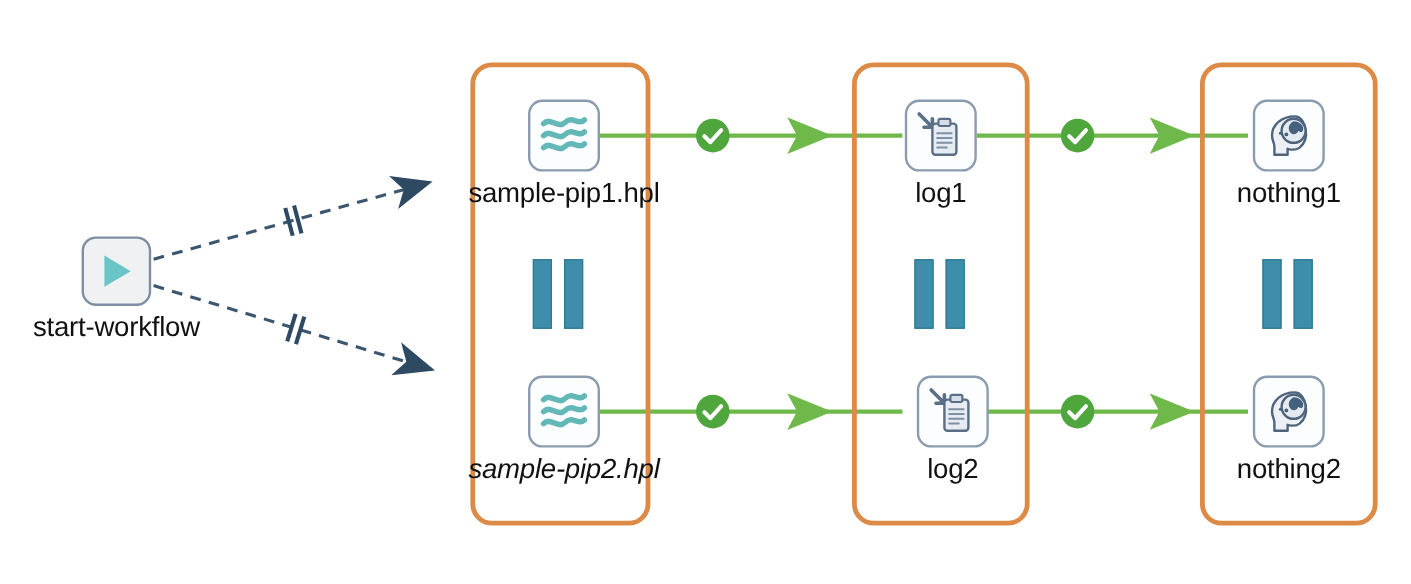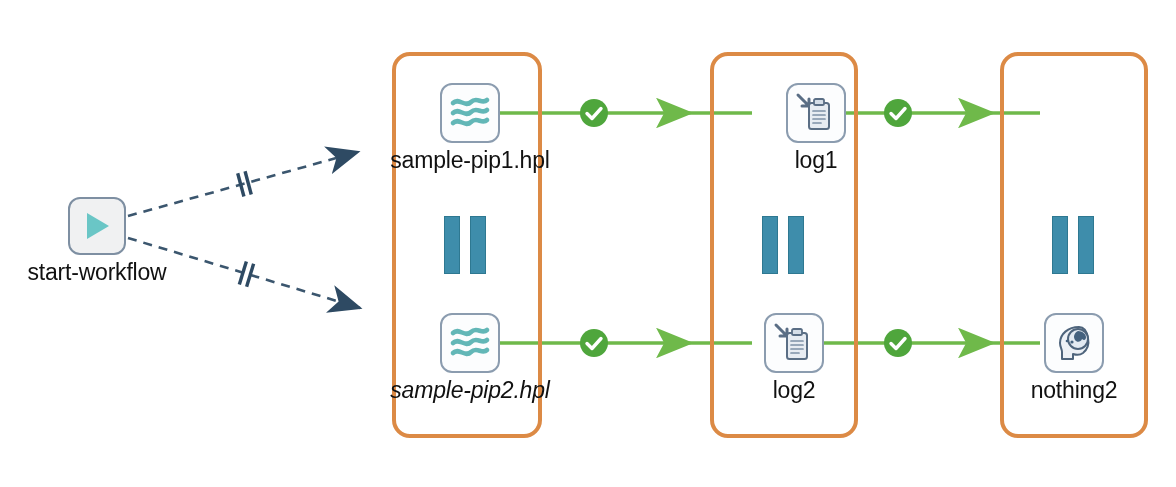--- a/index.html
+++ b/index.html
@@ -192,21 +192,21 @@
         <g fill="none" stroke="#63B7B7" stroke-width="4.6" stroke-linecap="round">
           <path d="M4,10 C10,4 16,15 22,9 C28,3 33,12 38,7"></path>
           <path d="M4,20 C10,14 16,25 22,19 C28,13 33,22 38,17"></path>
           <path d="M4,30 C10,24 16,35 22,29 C28,23 33,32 38,27"></path>
         </g>
       </svg>
     </div>
     <div class="node-label">sample-pip2.hpl</div>
   </div>
 
-  <div class="node" style="left:786px; top:83px;text-align:center;">
+  <div class="node" style="left:754px; top:83px;text-align:center;">
     <div class="node-icon">
       <svg width="42" height="42" viewBox="0 0 42 42">
         <path d="M3,3 L14,14 M14,14 L14,7 M14,14 L7,14" stroke="#5A6E85" stroke-width="3" fill="none" stroke-linecap="round"></path>
         <rect x="14" y="11" width="20" height="26" rx="2.5" fill="#E7ECF2" stroke="#5A6E85" stroke-width="2"></rect>
         <rect x="19" y="7" width="10" height="6" rx="1.6" fill="#D5DEE8" stroke="#5A6E85" stroke-width="1.8"></rect>
         <g stroke="#7D90A6" stroke-width="1.7" stroke-linecap="round">
           <path d="M18,19 h12"></path>
             <path d="M18,23 h12"></path>
           <path d="M18,27 h12"></path>
             <path d="M18,31 h8"></path>
@@ -226,29 +226,45 @@
           <path d="M18,19 h12"></path>
             <path d="M18,23 h12"></path>
           <path d="M18,27 h12"></path>
             <path d="M18,31 h8"></path>
         </g>
       </svg>
     </div>
     <div class="node-label">log2</div>
   </div>
 
-
-  <div class="node" style="left:1044px; top:313px;">
-    <div class="node-icon">
-      <svg width="42" height="42" viewBox="0 0 42 42">
+  <div class="node" style="left:1044px; top:83px;">
+    <div class="node-icon">
+      <svg width="42" height="42" viewBox="0 0 42 42">
+        <path d="M26,5 C15,5 7,12 7,21 C7,25 9,27 9,30 L9,37 L20,37 L20,32
+                 C20,32 26,34 30,31 C35,27 36,21 35,16 C34,10 31,5 26,5 Z" fill="#EDF1F6" stroke="#4E6舎"></path>
         <path d="M26,5 C15,5 7,12 7,21 C7,25 9,27 9,30 L9,37 L20,37 L20,32
                  C20,32 26,34 30,31 C35,27 36,21 35,16 C34,10 31,5 26,5 Z" fill="#EDF1F6" stroke="#4E647C" stroke-width="2" stroke-linejoin="round"></path>
         <circle cx="25" cy="17" r="10" fill="#E3EAF2" stroke="#4E647C" stroke-width="2"></circle>
         <path d="M25,9 C21,11 20,15 22,18 C24,21 28,20 29,17
                  C31,19 33,18 33,15 C33,12 29,9 25,9 Z" fill="#44617E"></path>
         <circle cx="19" cy="20" r="1.6" fill="#44617E"></circle>
         <circle cx="14" cy="19" r="1.3" fill="#44617E"></circle>
       </svg>
     </div>
+    <div class="node-label">nothing1</div>
+  </div>
+
+  <div class="node" style="left:1044px; top:313px;">
+    <div class="node-icon">
+      <svg width="42" height="42" viewBox="0 0 42 42">
+        <path d="M26,5 C15,5 7,12 7,21 C7,25 9,27 9,30 L9,37 L20,37 L20,32
+                 C20,32 26,34 30,31 C35,27 36,21 35,16 C34,10 31,5 26,5 Z" fill="#EDF1F6" stroke="#4E647C" stroke-width="2" stroke-linejoin="round"></path>
+        <circle cx="25" cy="17" r="10" fill="#E3EAF2" stroke="#4E647C" stroke-width="2"></circle>
+        <path d="M25,9 C21,11 20,15 22,18 C24,21 28,20 29,17
+                 C31,19 33,18 33,15 C33,12 29,9 25,9 Z" fill="#44617E"></path>
+        <circle cx="19" cy="20" r="1.6" fill="#44617E"></circle>
+        <circle cx="14" cy="19" r="1.3" fill="#44617E"></circle>
+      </svg>
+    </div>
     <div class="node-label">nothing2</div>
   </div>
 
 </div>
 
 </body></html>

